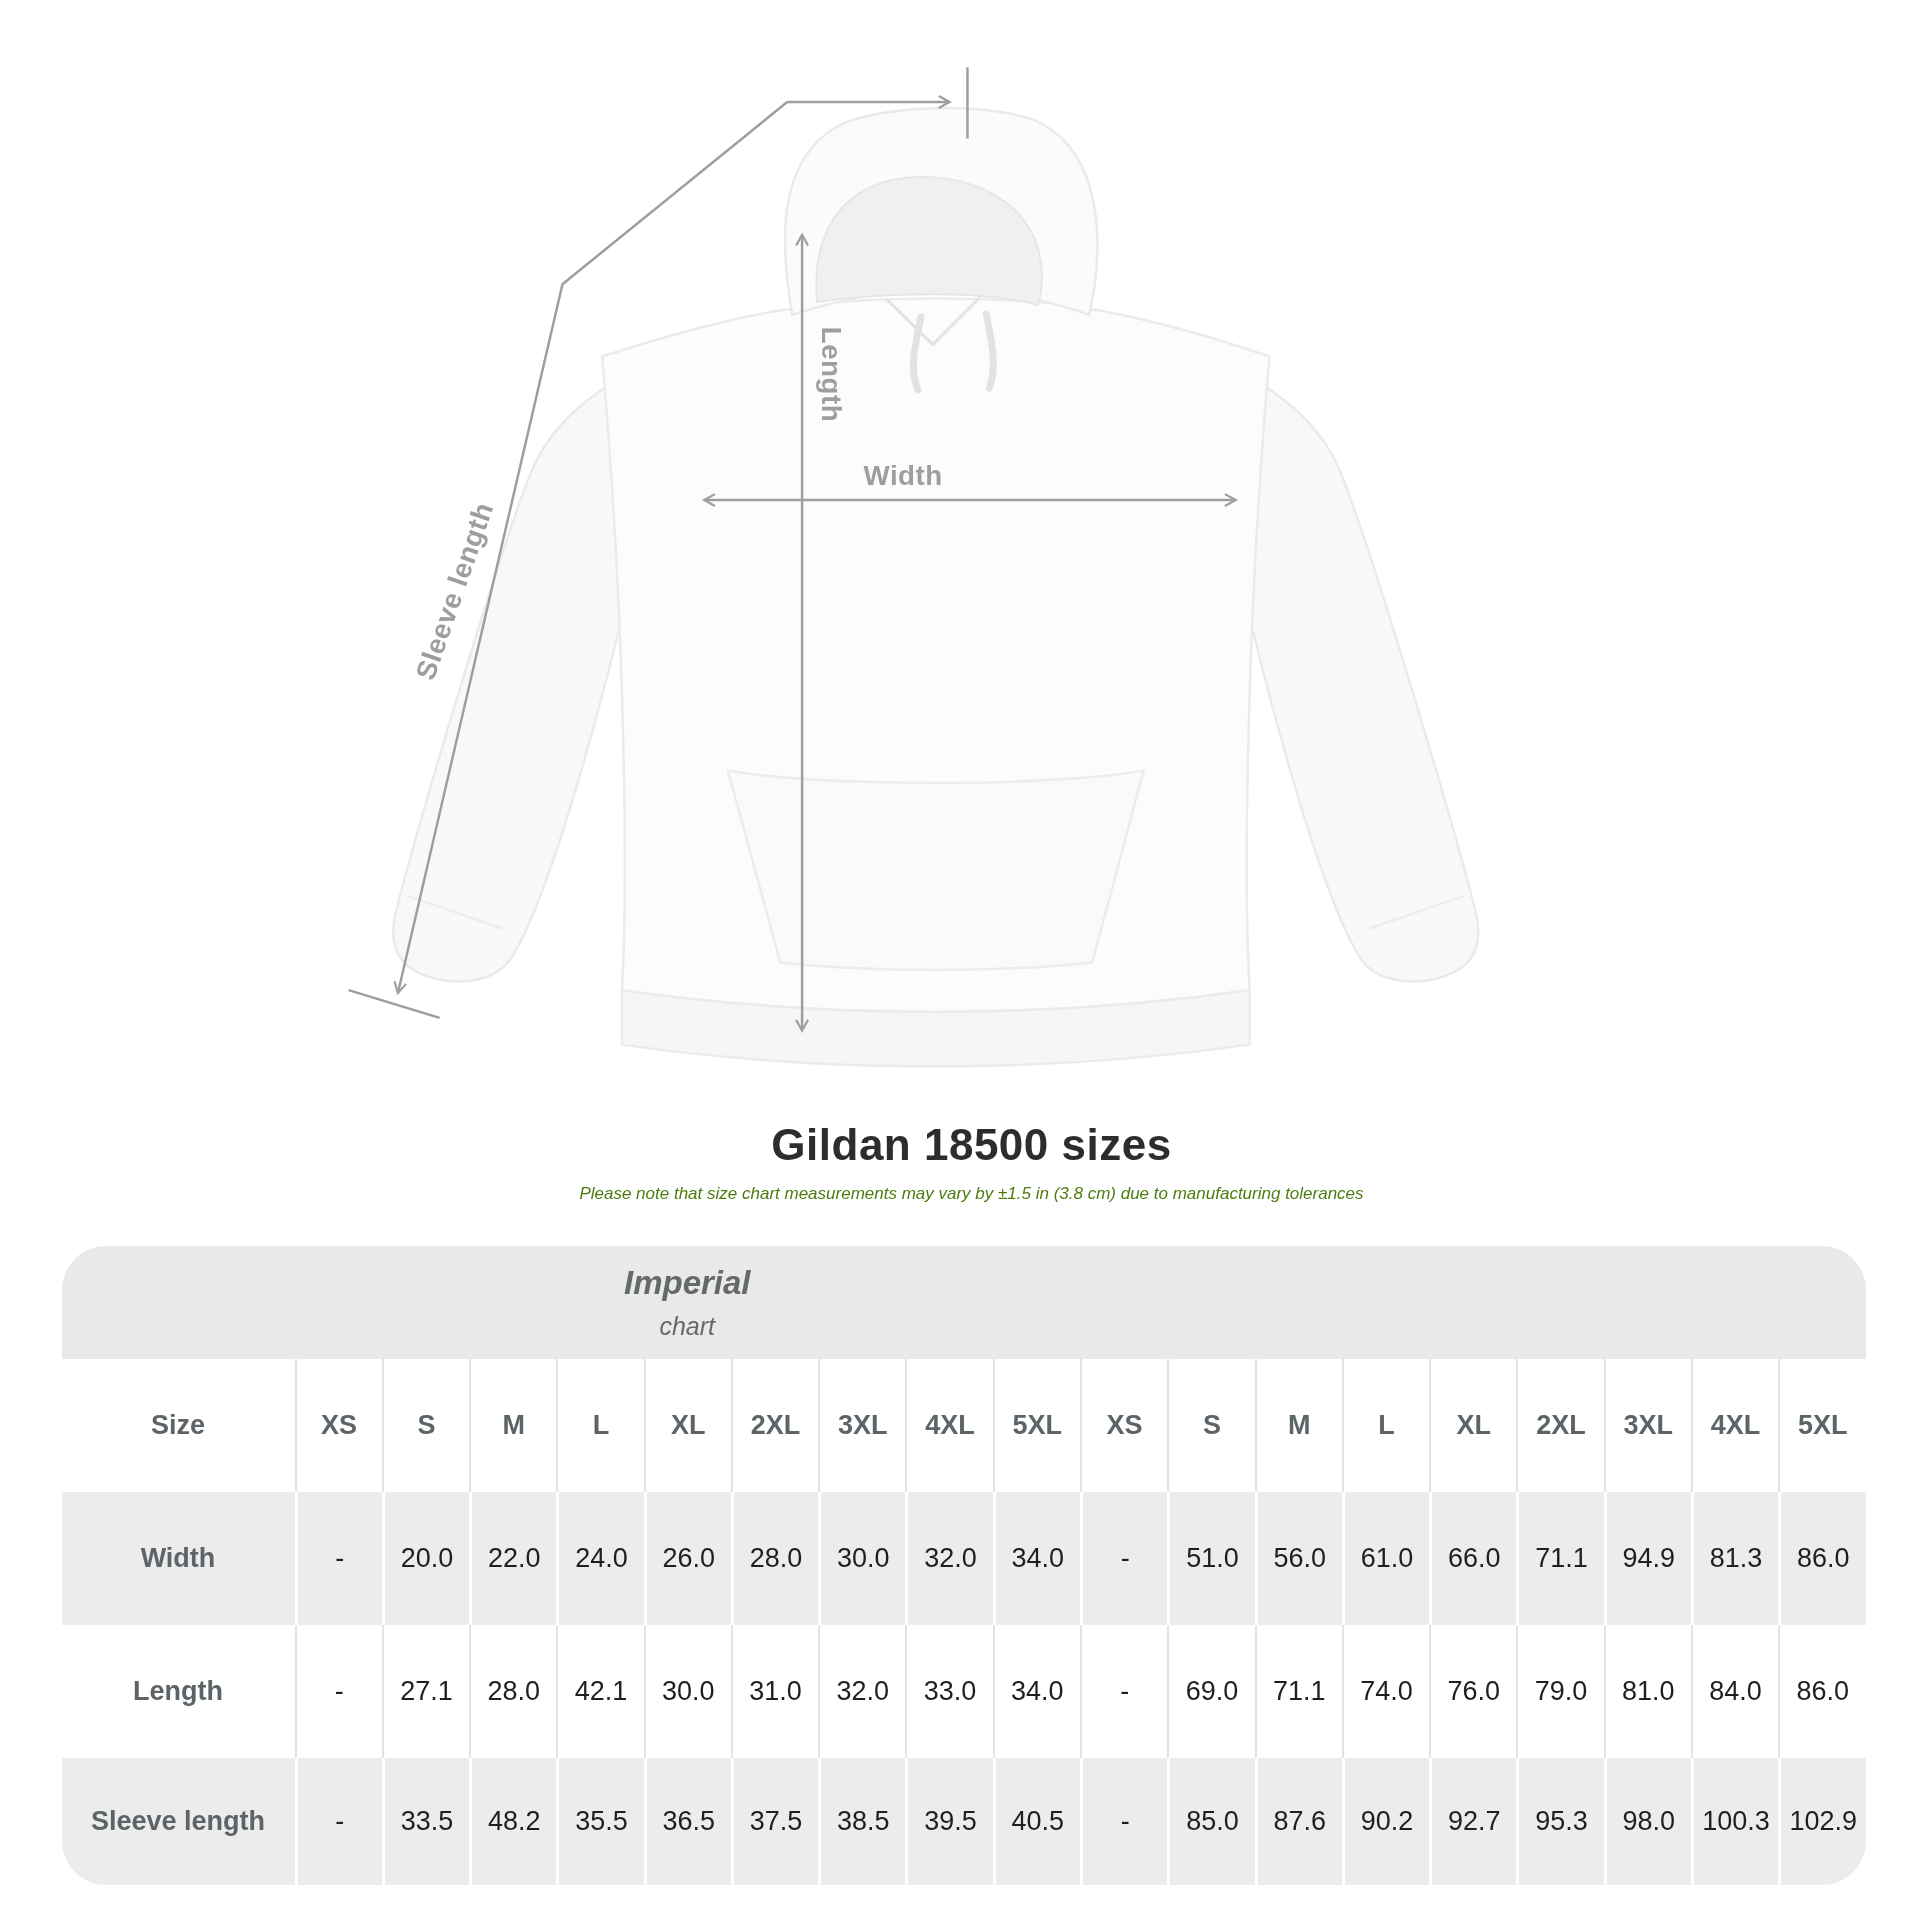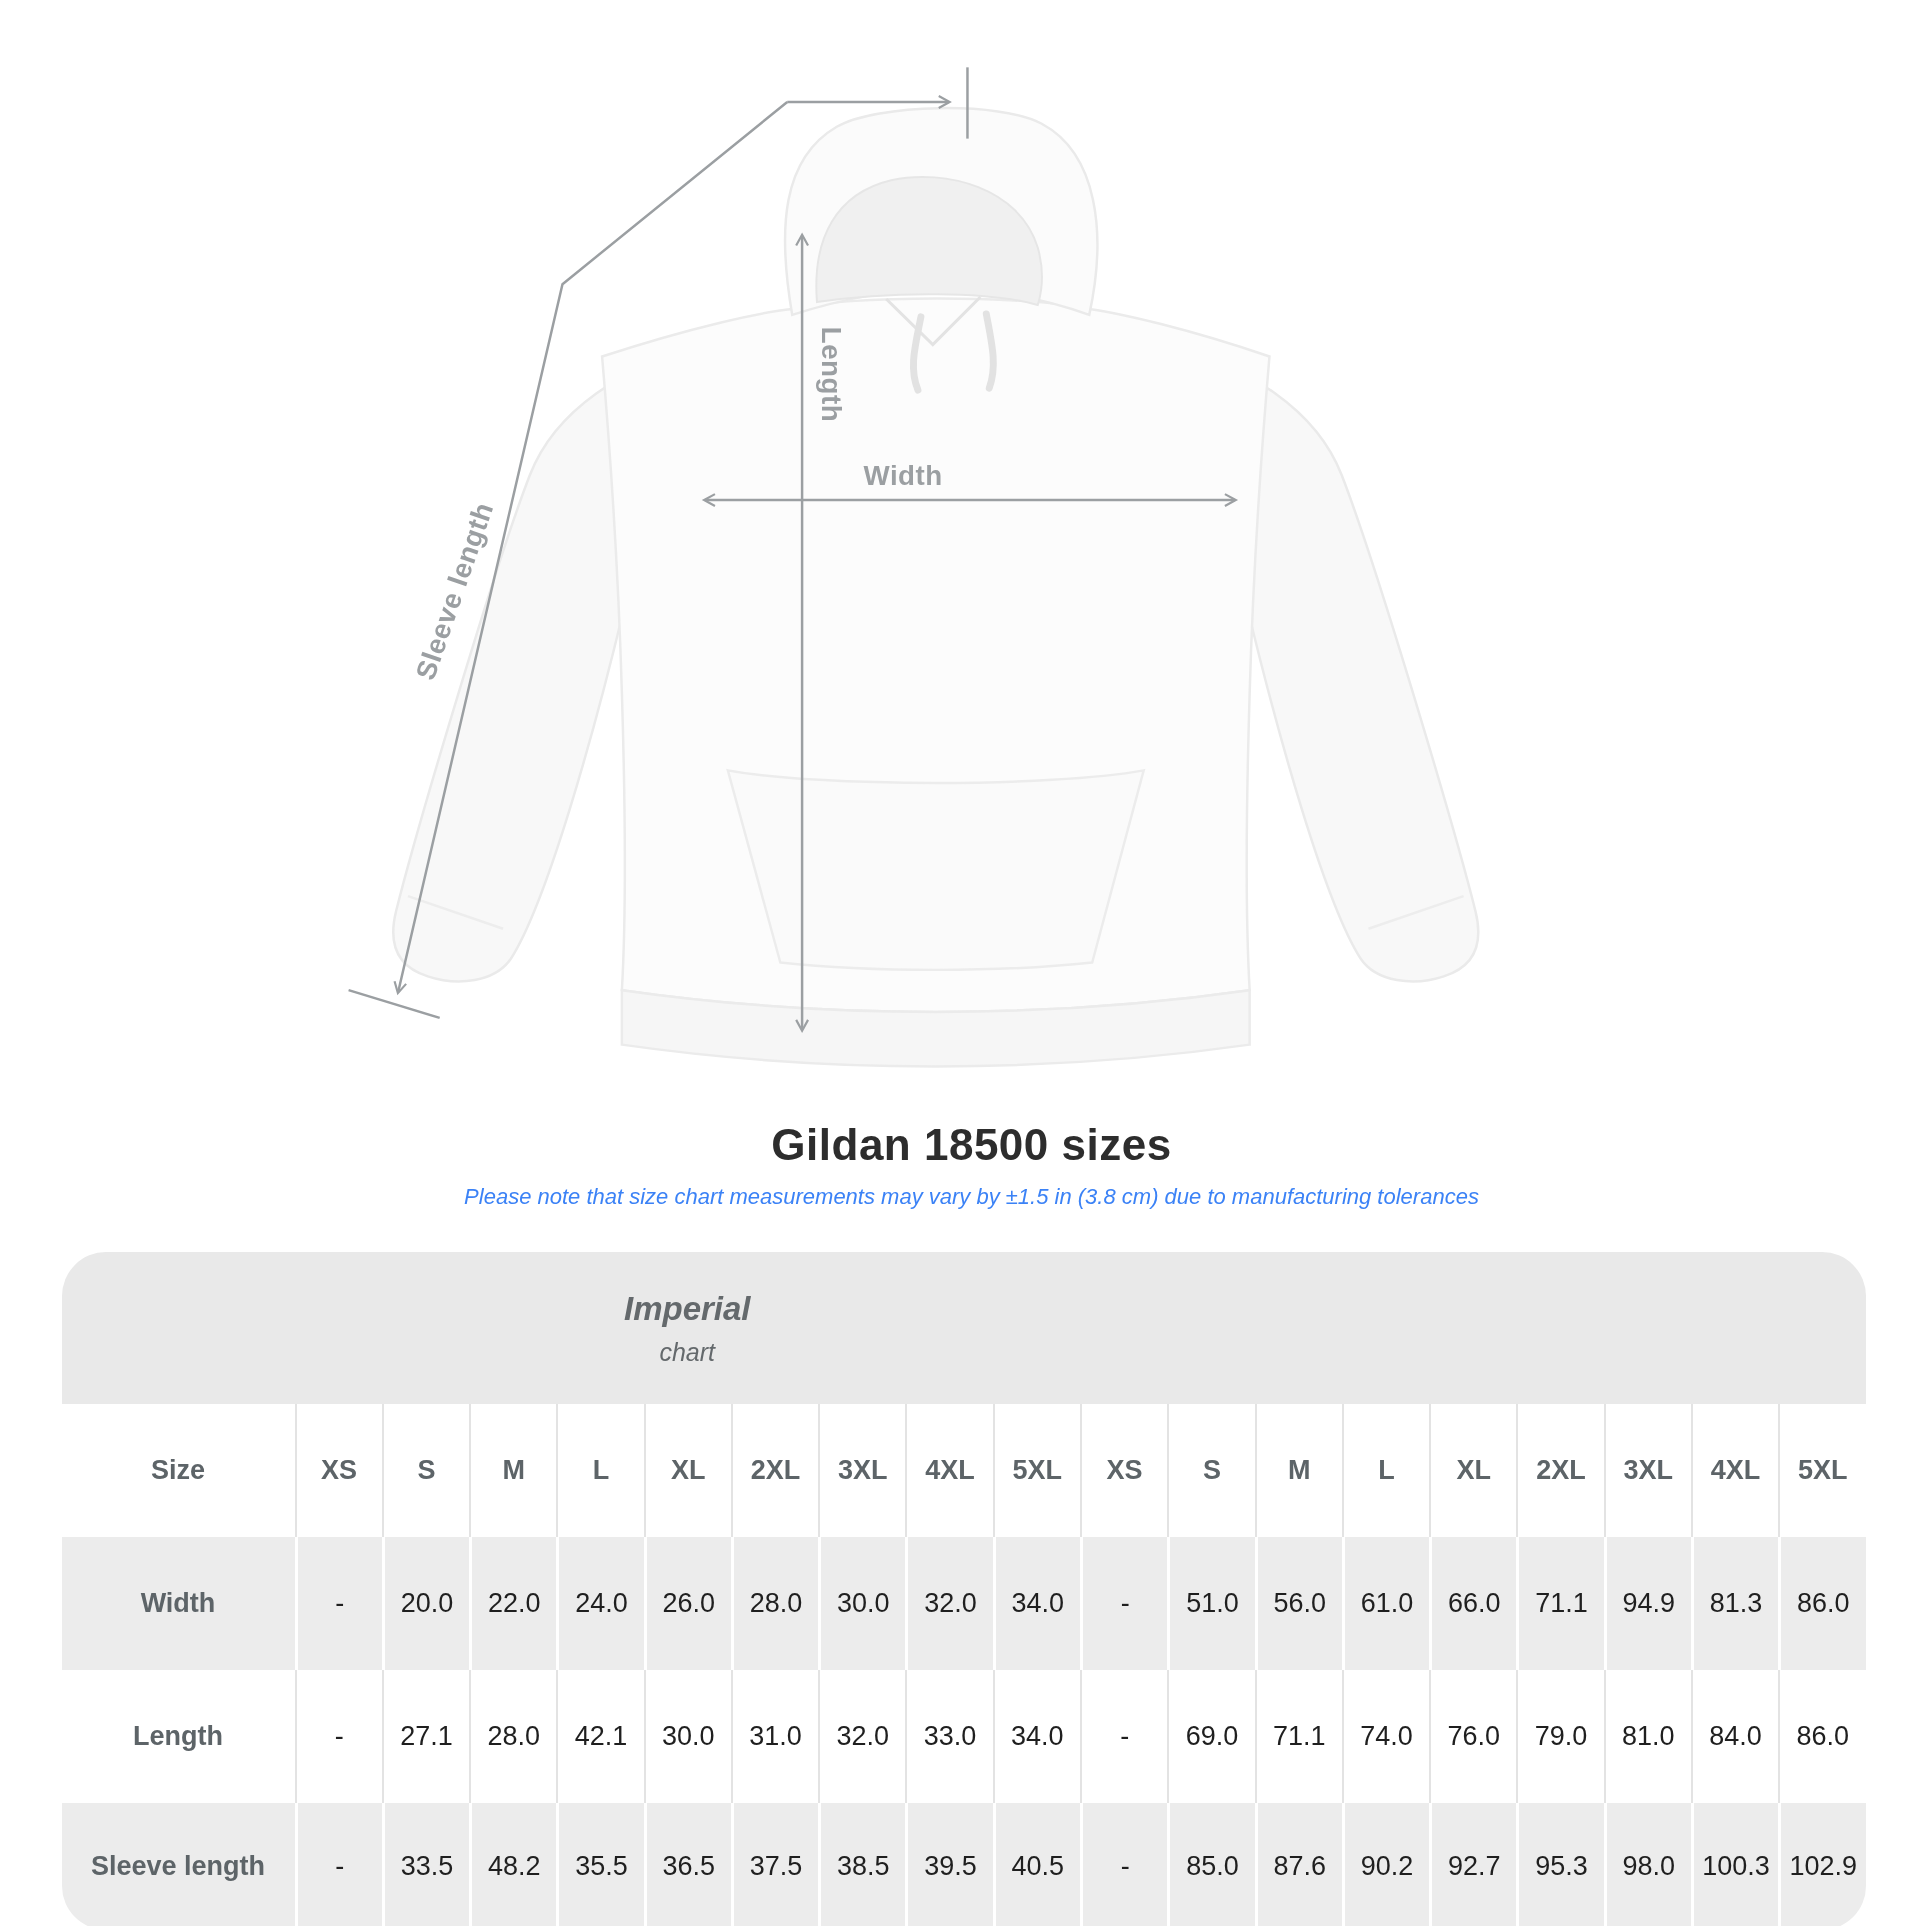--- a/index.html
+++ b/index.html
@@ -12,26 +12,26 @@
   .diagram{width:1927px;height:1094px;position:relative;overflow:hidden;}
   .diagram svg{display:block;}
   .ann{stroke:#9b9fa2;stroke-width:2.5;fill:none;}
   .ann-label{fill:#9b9fa2;font-weight:bold;font-size:28px;letter-spacing:.5px;}
   
   .caption{text-align:center;padding-left:16px;}
   .caption .title{
     font-size:44px;font-weight:bold;color:#2d2d2d;margin:26px 0 14px 0;letter-spacing:0.5px;
   }
   .caption .subtitle{
-    font-size:22px;font-style:italic;color:#3b82f6;margin:0 0 42px 0;
+    font-size:17px;font-style:italic;color:#4d7c0f;margin:0 0 42px 0;
   }
   
   .table-wrap{width:1804px;margin:0 auto;}
   .unit-band{
-    height:152px;background:#e9e9e9;border-radius:44px 44px 0 0;
+    height:113px;background:#e9e9e9;border-radius:44px 44px 0 0;
     display:flex;align-items:stretch;
   }
   .unit-band .unit{display:flex;flex-direction:column;align-items:center;justify-content:center;box-sizing:border-box;}
   .unit-band .unit.imperial{width:calc(233px + (100% - 233px)/2);padding-left:233px;}
   .unit-band .unit.metric{flex:1;}
   .unit-name{font-size:33px;font-weight:bold;font-style:italic;color:#64696c;margin-bottom:10px;}
   .unit-sub{font-size:25px;font-style:italic;color:#64696c;}
   .grid-row{
     display:grid;grid-template-columns:233px repeat(18,1fr);
     height:133px;

